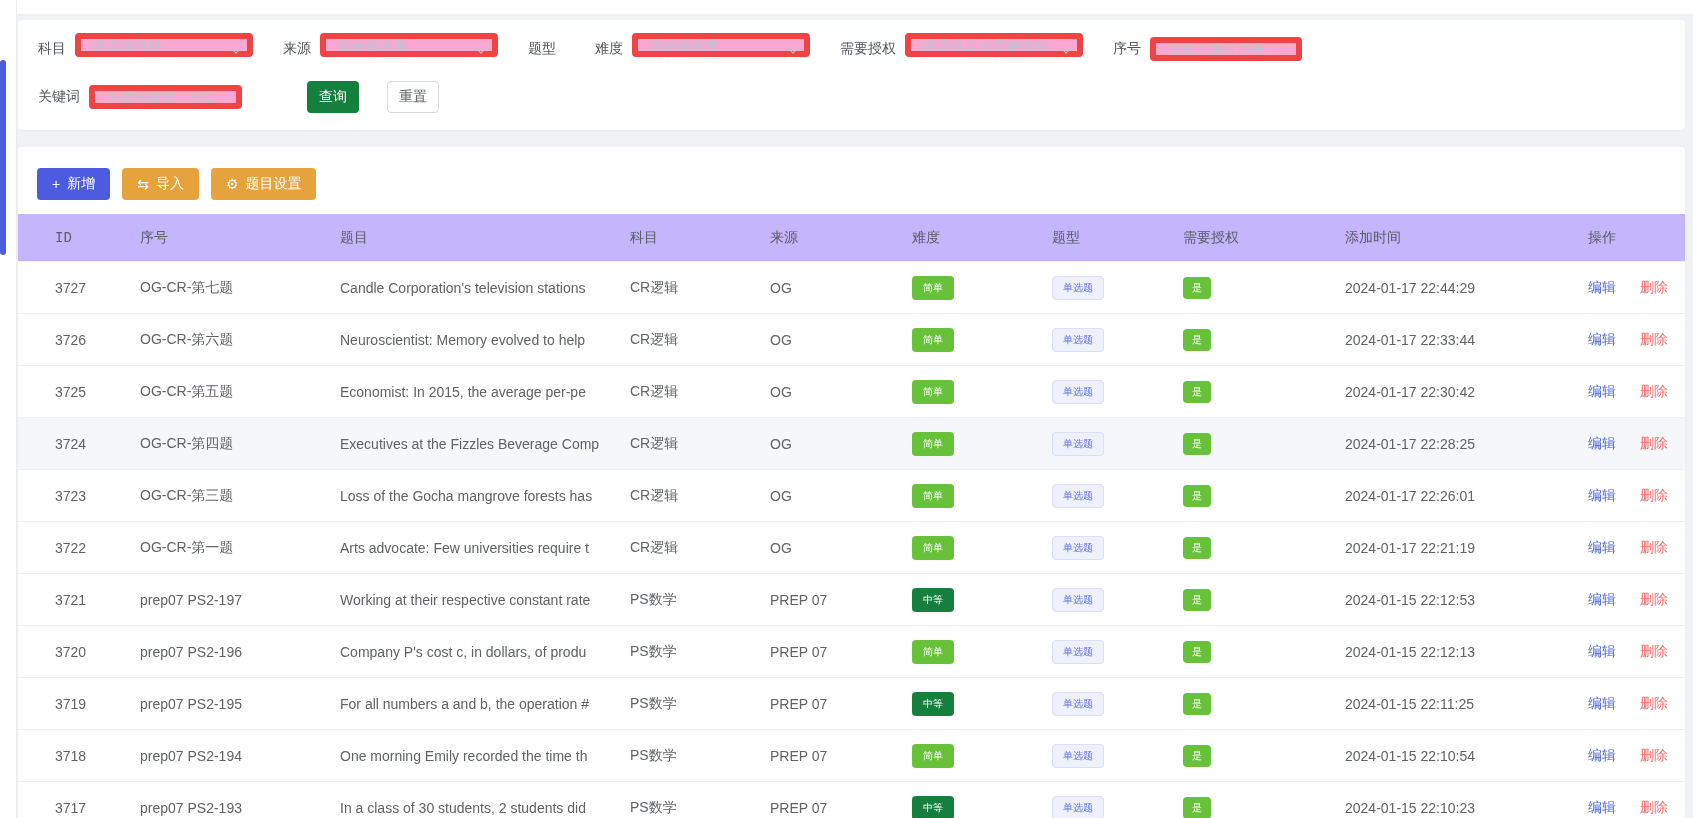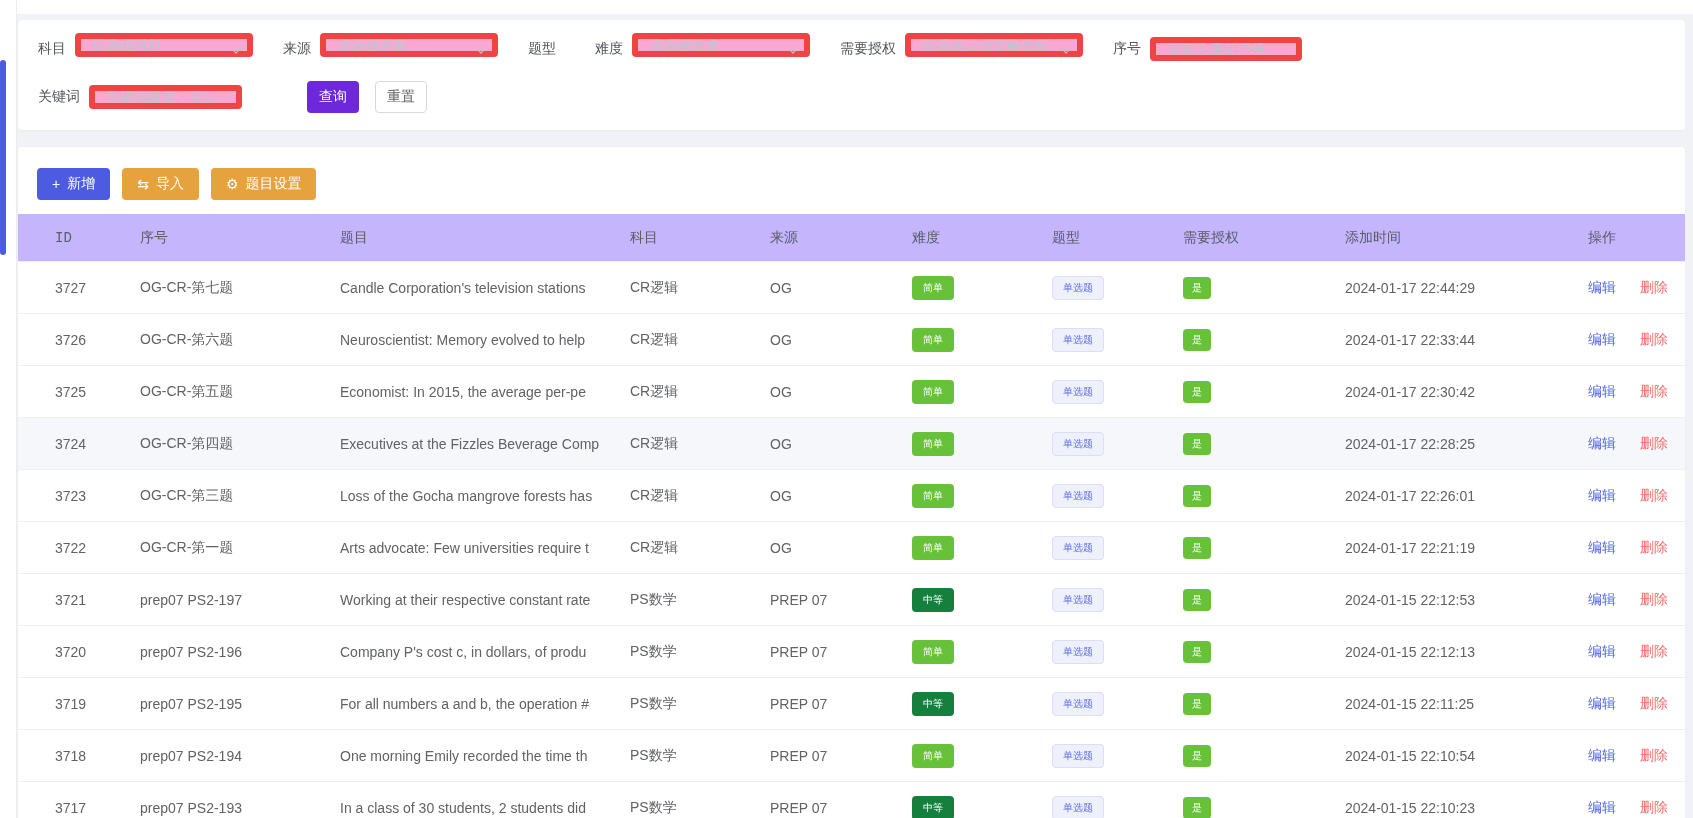--- a/index.html
+++ b/index.html
@@ -35,22 +35,22 @@
   .chevron {
     position:absolute; right:13px; top:11px; width:8px; height:8px;
     border-right:1.4px solid #c0c4cc; border-bottom:1.4px solid #c0c4cc;
     transform:rotate(45deg); pointer-events:none;
   }
   .btn {
     height:32px; border-radius:4px; font-size:14px; cursor:pointer;
     display:inline-flex; align-items:center; justify-content:center;
     font-family:inherit; border:none;
   }
-  .btn-search { width:52px; background:#6d28d9; color:#fff; margin-left:35px; }
-  .btn-reset  { width:52px; background:#fff; color:#606266; border:1px solid #d9d9d9; margin-left:16px; }
+  .btn-search { width:52px; background:#15803d; color:#fff; margin-left:35px; }
+  .btn-reset  { width:52px; background:#fff; color:#606266; border:1px solid #d9d9d9; margin-left:28px; }
 
   
   .table-card { margin-top:17px; padding-bottom:60px; min-height:700px; }
   .toolbar { padding:21px 0 14px 19px; display:flex; gap:12px; }
   .tbtn {
     height:32px; border:none; border-radius:4px; color:#fff; font-size:14px;
     padding:0 15px; display:inline-flex; align-items:center; gap:7px;
     cursor:pointer; font-family:inherit;
   }
   .tbtn.blue { background:#4d5be0; }

